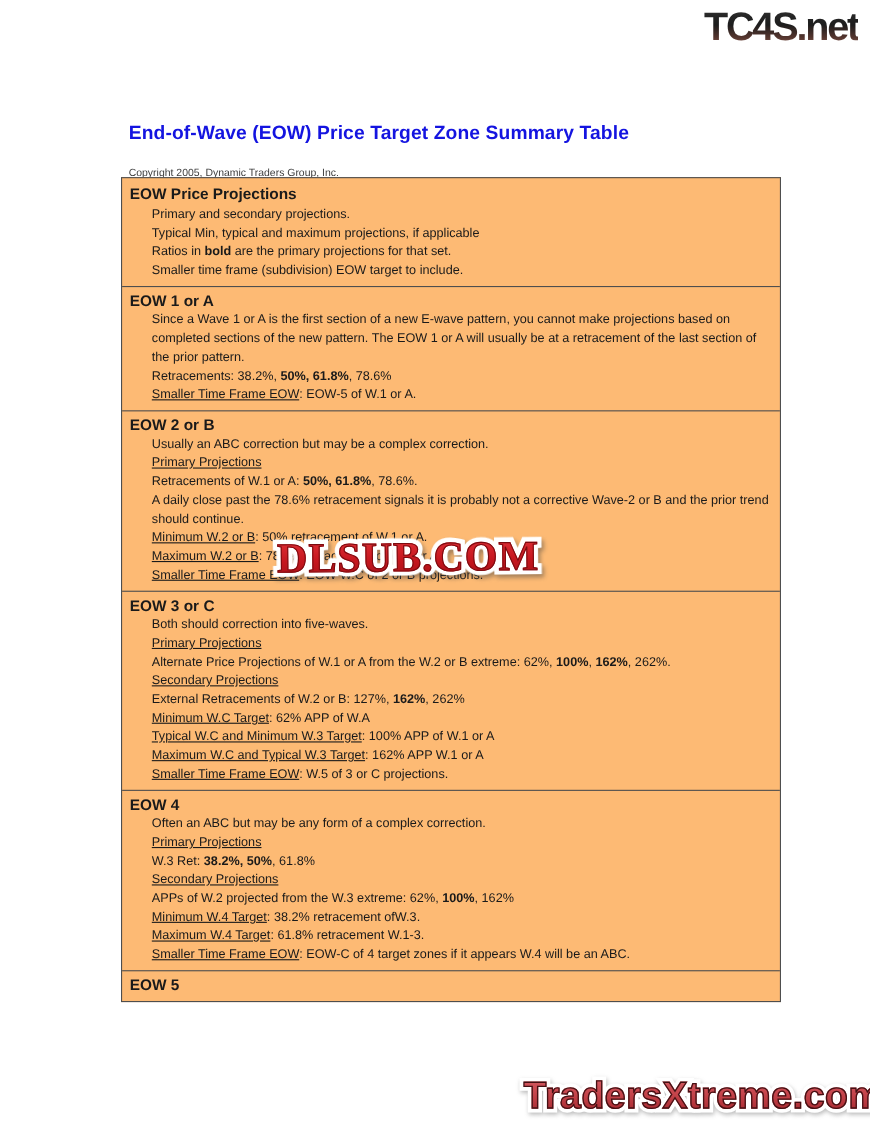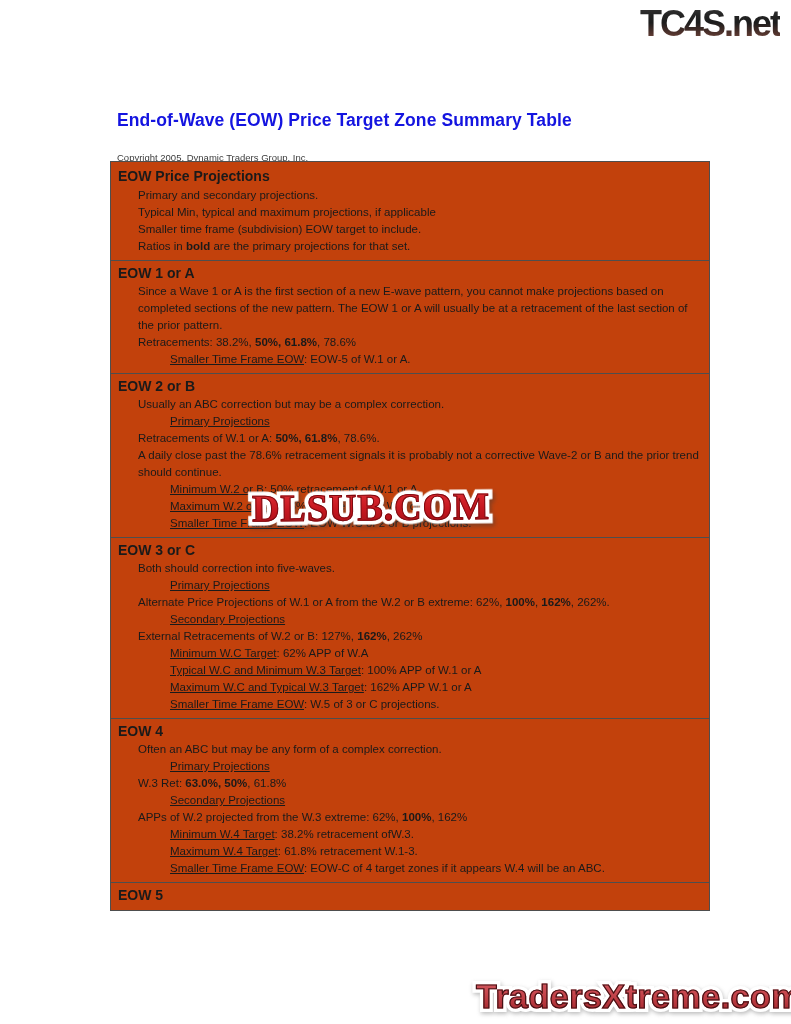--- a/index.html
+++ b/index.html
@@ -13,29 +13,29 @@
     color: #1414e0;
   }
   .copyright {
     position: absolute; left: 117px; top: 152px;
     font-size: 9.5px; color: #3c3c3c;
   }
 
   
   .eow-table {
     position: absolute; left: 110px; top: 161px; width: 600px;
-    border: 1px solid #4e4e4e; background: #c2410c;
+    border: 1px solid #4e4e4e; background: #fdba74;
   }
   .row { padding: 3px 8px 5px 7px; border-top: 1px solid #4e4e4e; }
   .row:first-child { border-top: none; }
   .row-heading { font-size: 14px; font-weight: bold; line-height: 19px; }
   .row-heading.main { font-size: 14px; line-height: 22px; }
   .line { font-size: 11.5px; line-height: 17px; padding-left: 20px; }
   .line .b { font-weight: bold; }
-  .line .u { text-decoration: underline; margin-left: 32px; }
+  .line .u { text-decoration: underline; }
 
   
   .wm { position: absolute; white-space: nowrap; pointer-events: none; }
   .wm .back { position: absolute; left: 0; top: 0; }
   .wm .front { position: relative; }
 
   .wm-tc4s {
     top: 3px; right: 11px; z-index: 5;
     font-family: "Liberation Sans", sans-serif;
     font-weight: bold; font-size: 36px; letter-spacing: -2px;
@@ -89,22 +89,22 @@
 </div>
 
 <div class="page-title">End-of-Wave (EOW) Price Target Zone Summary Table</div>
 <div class="copyright">Copyright 2005, Dynamic Traders Group, Inc.</div>
 
 <div class="eow-table">
     <div class="row">
       <div class="row-heading main">EOW Price Projections</div>
       <div class="line"><span>Primary and secondary projections.</span></div>
       <div class="line"><span>Typical Min, typical and maximum projections, if applicable</span></div>
+      <div class="line"><span>Ratios in </span><span class="b">bold</span><span> are the primary projections for that set.</span></div>
       <div class="line"><span>Smaller time frame (subdivision) EOW target to include.</span></div>
-      <div class="line"><span>Ratios in </span><span class="b">bold</span><span> are the primary projections for that set.</span></div>
     </div>
     <div class="row">
       <div class="row-heading">EOW 1 or A</div>
       <div class="line"><span>Since a Wave 1 or A is the first section of a new E-wave pattern, you cannot make projections based on completed sections of the new pattern. The EOW 1 or A will usually be at a retracement of the last section of the prior pattern.</span></div>
       <div class="line"><span>Retracements: 38.2%, </span><span class="b">50%, 61.8%</span><span>, 78.6%</span></div>
       <div class="line"><span class="u">Smaller Time Frame EOW</span><span>: EOW-5 of W.1 or A.</span></div>
     </div>
     <div class="row">
       <div class="row-heading">EOW 2 or B</div>
       <div class="line"><span>Usually an ABC correction but may be a complex correction.</span></div>
@@ -124,21 +124,21 @@
       <div class="line"><span>External Retracements of W.2 or B: 127%, </span><span class="b">162%</span><span>, 262%</span></div>
       <div class="line"><span class="u">Minimum W.C Target</span><span>: 62% APP of W.A</span></div>
       <div class="line"><span class="u">Typical W.C and Minimum W.3 Target</span><span>: 100% APP of W.1 or A</span></div>
       <div class="line"><span class="u">Maximum W.C and Typical W.3 Target</span><span>: 162% APP W.1 or A</span></div>
       <div class="line"><span class="u">Smaller Time Frame EOW</span><span>: W.5 of 3 or C projections.</span></div>
     </div>
     <div class="row">
       <div class="row-heading">EOW 4</div>
       <div class="line"><span>Often an ABC but may be any form of a complex correction.</span></div>
       <div class="line"><span class="u">Primary Projections</span></div>
-      <div class="line"><span>W.3 Ret: </span><span class="b">63.0%, 50%</span><span>, 61.8%</span></div>
+      <div class="line"><span>W.3 Ret: </span><span class="b">38.2%, 50%</span><span>, 61.8%</span></div>
       <div class="line"><span class="u">Secondary Projections</span></div>
       <div class="line"><span>APPs of W.2 projected from the W.3 extreme: 62%, </span><span class="b">100%</span><span>, 162%</span></div>
       <div class="line"><span class="u">Minimum W.4 Target</span><span>: 38.2% retracement ofW.3.</span></div>
       <div class="line"><span class="u">Maximum W.4 Target</span><span>: 61.8% retracement W.1-3.</span></div>
       <div class="line"><span class="u">Smaller Time Frame EOW</span><span>: EOW-C of 4 target zones if it appears W.4 will be an ABC.</span></div>
     </div>
     <div class="row">
       <div class="row-heading">EOW 5</div>
     </div>
   </div>

